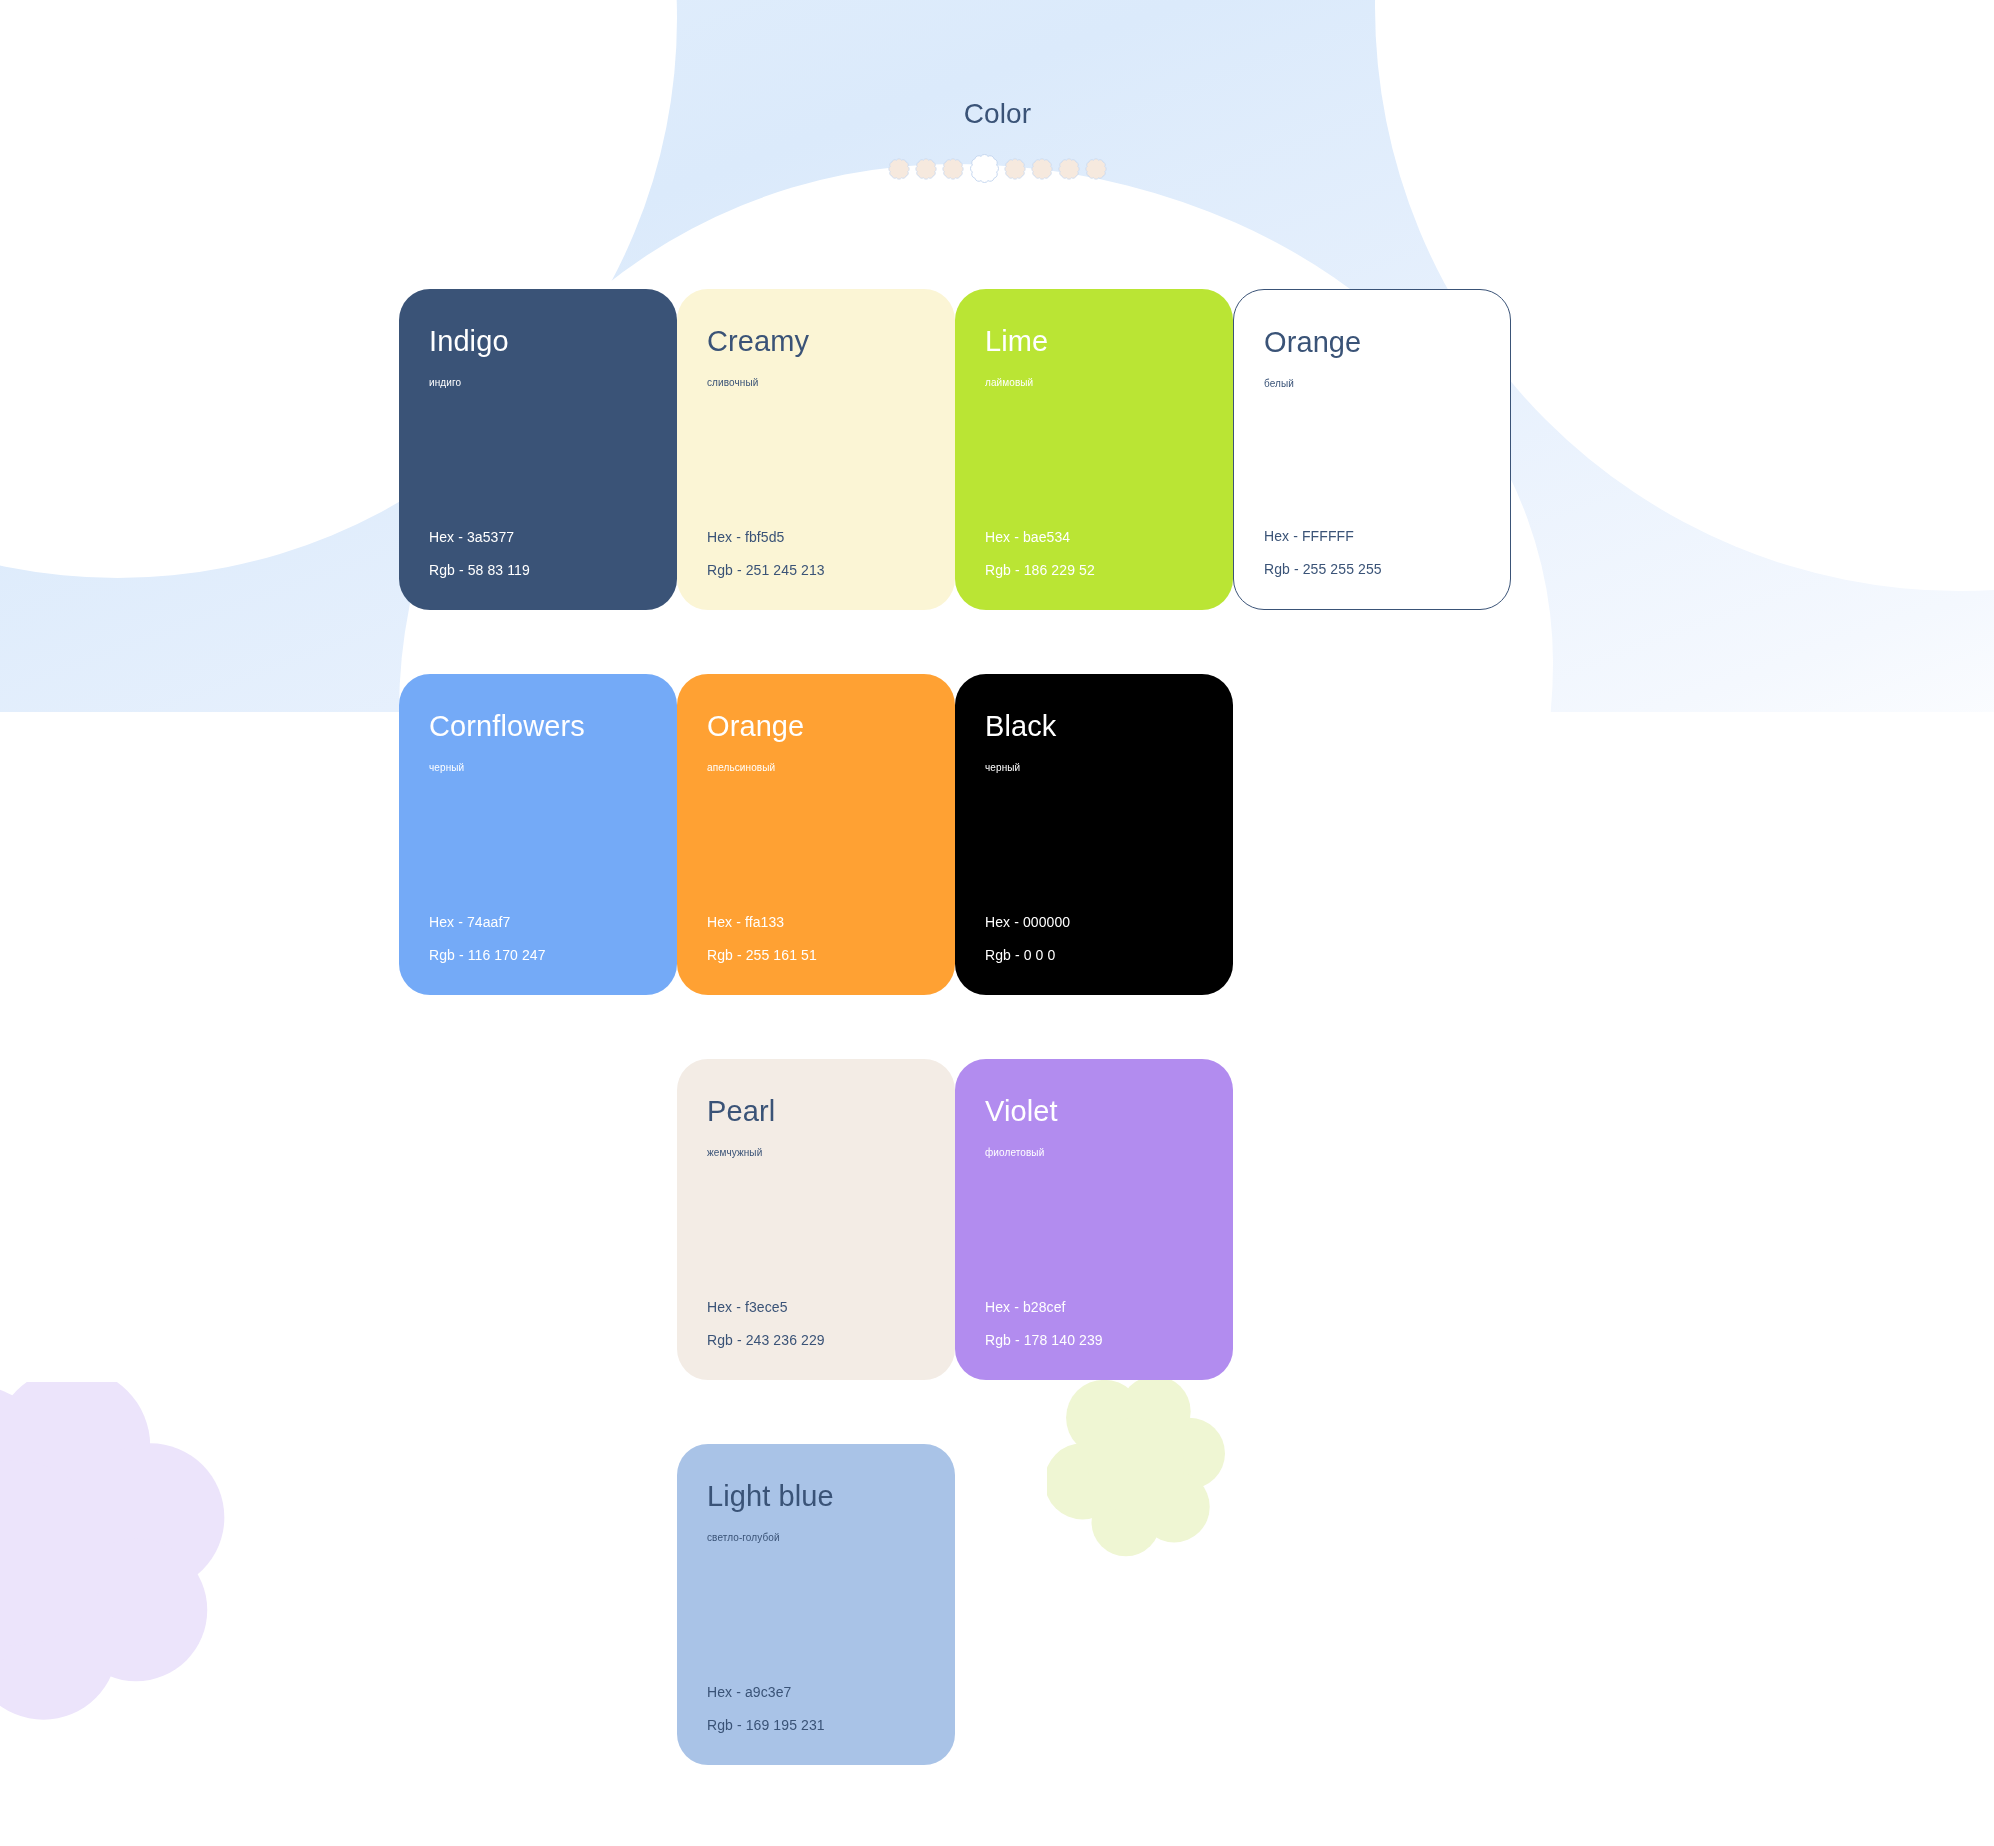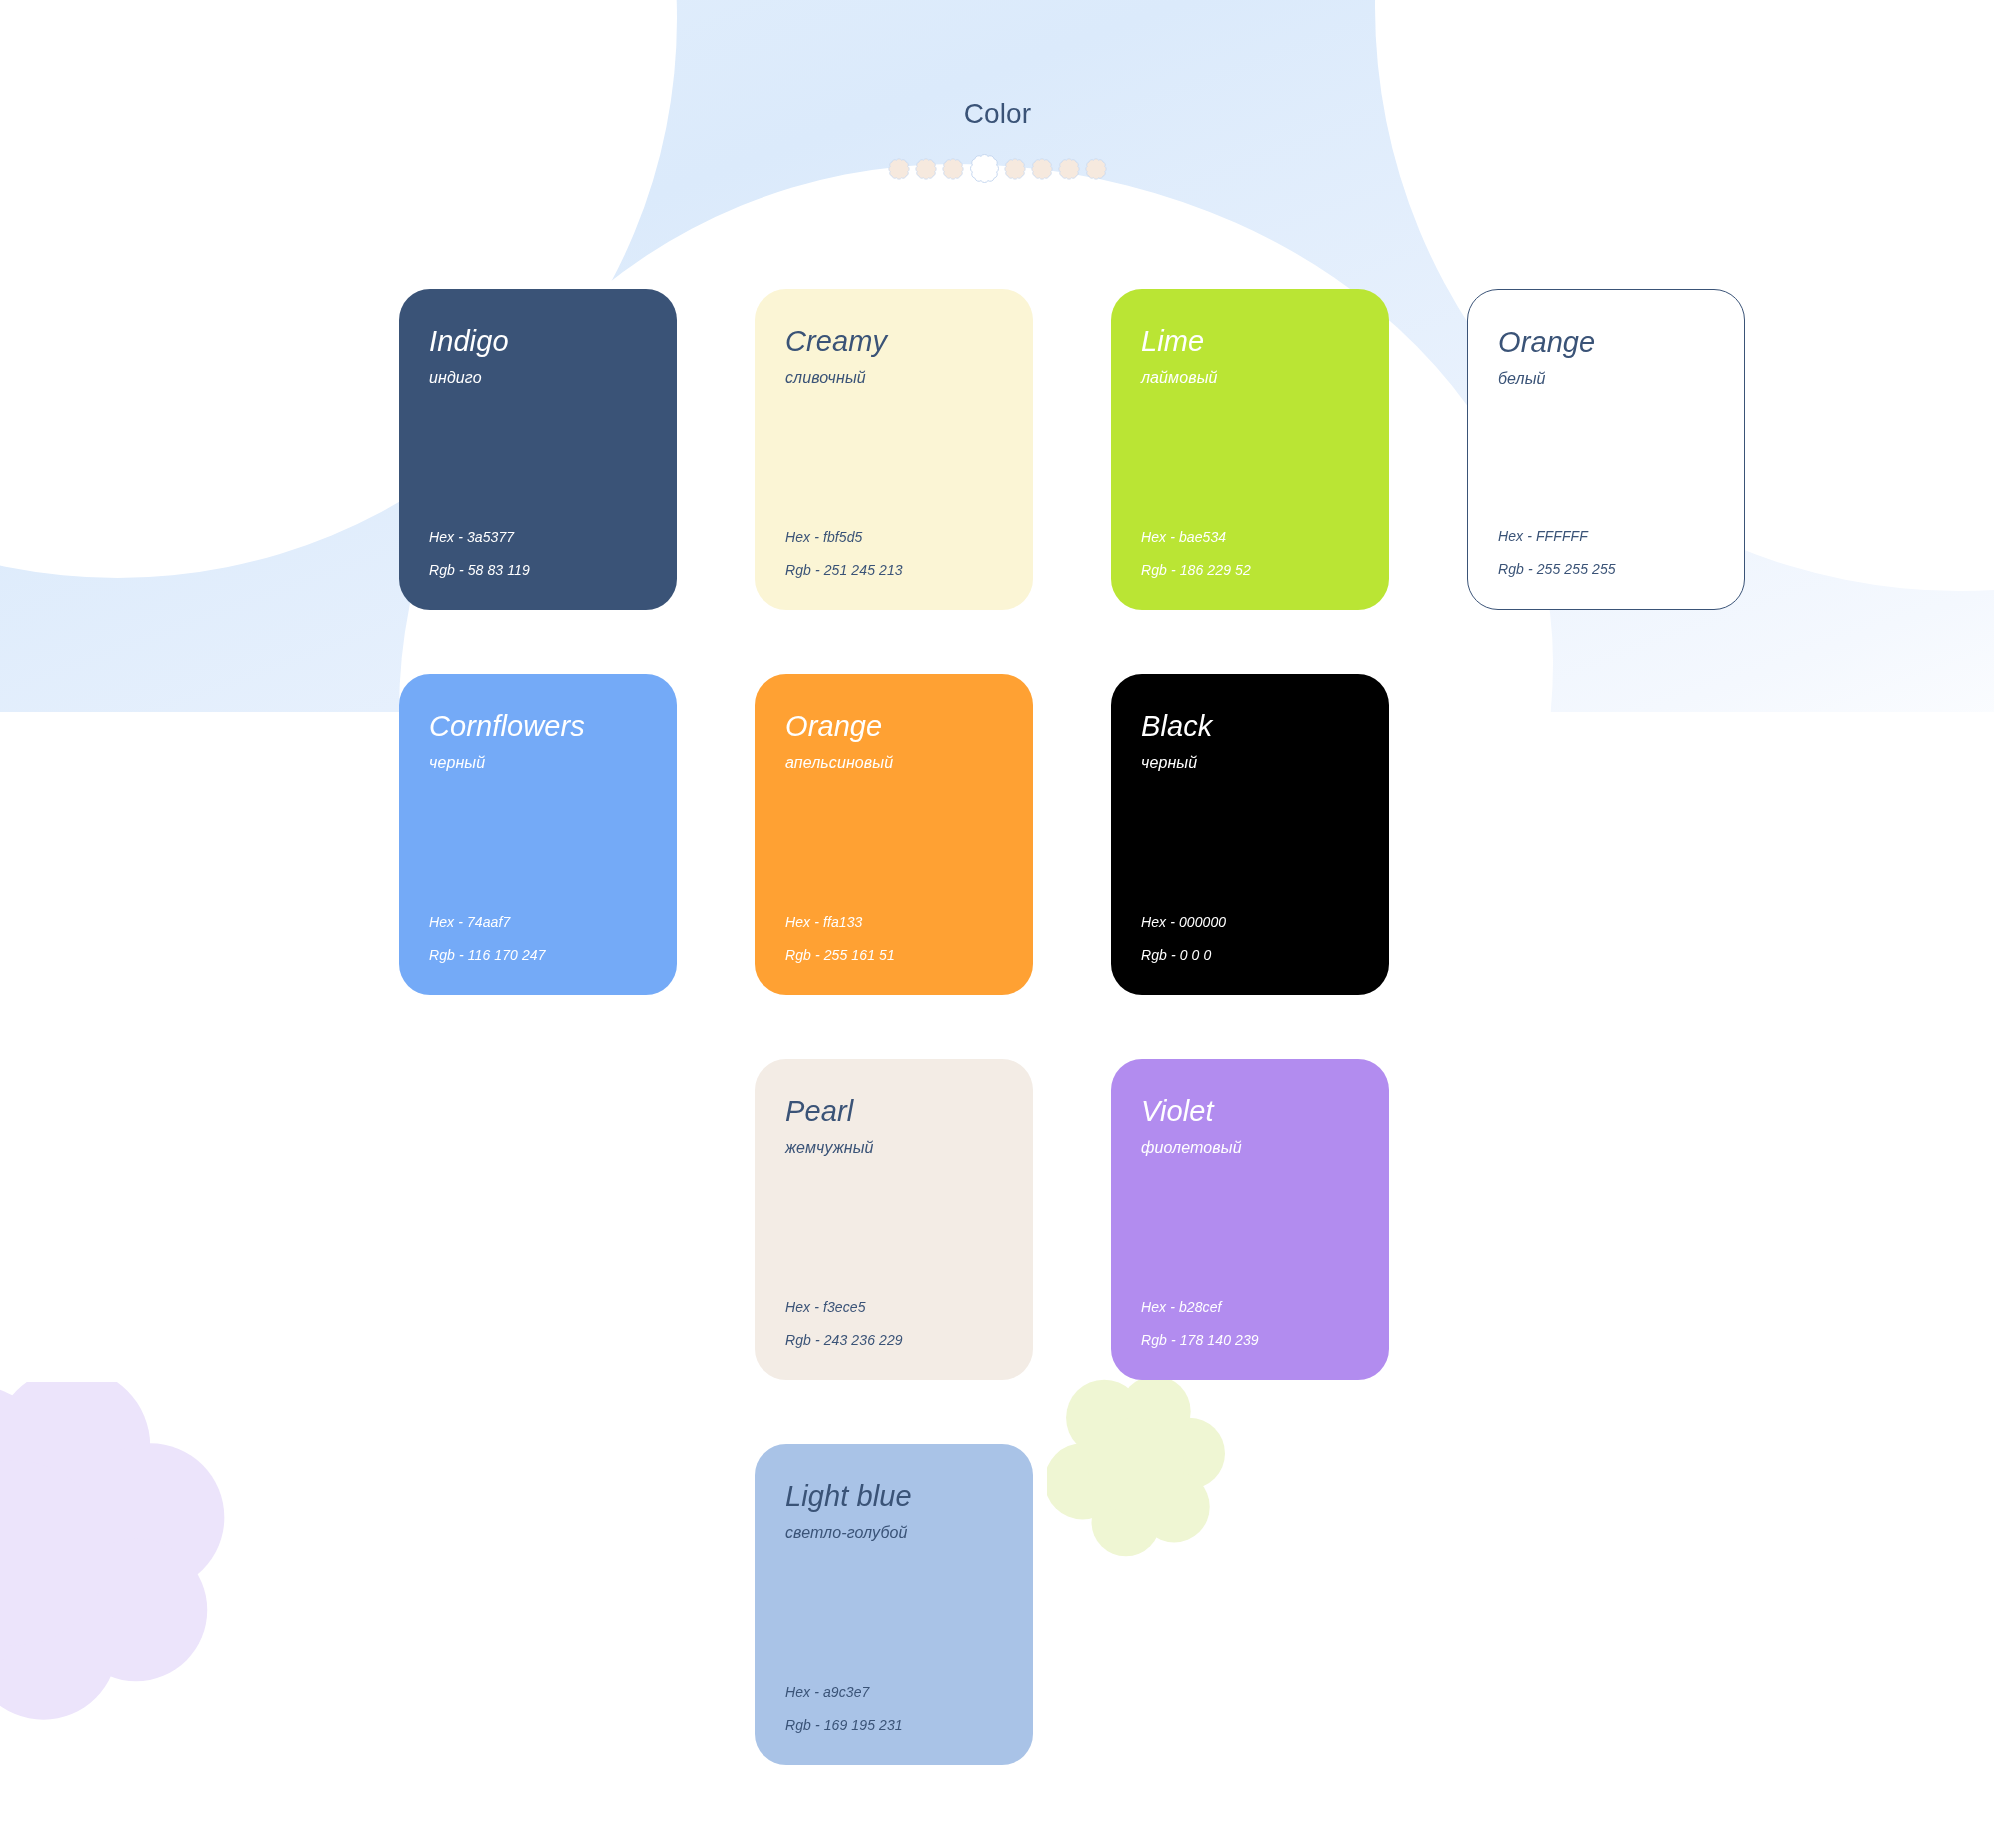--- a/index.html
+++ b/index.html
@@ -120,23 +120,21 @@
   
   .grid {
     position: absolute;
     left: 399px;
     top: 289px;
     width: 1325px;
   }
 
   .row {
     display: flex;
-    gap: 78px;
     margin-bottom: 64px;
-    font-style: italic;
   }
 
   .slot {
     width: 278px;
     flex: 0 0 278px;
   }
 
   .card {
     width: 278px;
     height: 321px;
@@ -153,23 +151,23 @@
 
   .card-name {
     font-size: 29px;
     font-weight: 400;
     line-height: 1.05;
     letter-spacing: 0.1px;
     white-space: nowrap;
   }
 
   .card-name-ru {
-    font-size: 16px;
+    font-size: 10px;
     font-weight: 400;
-    margin-top: 13px;
+    margin-top: 21px;
     letter-spacing: 0.1px;
   }
 
   .card-values {
     margin-top: auto;
   }
 
   .card-hex,
   .card-rgb {
     font-size: 14px;

